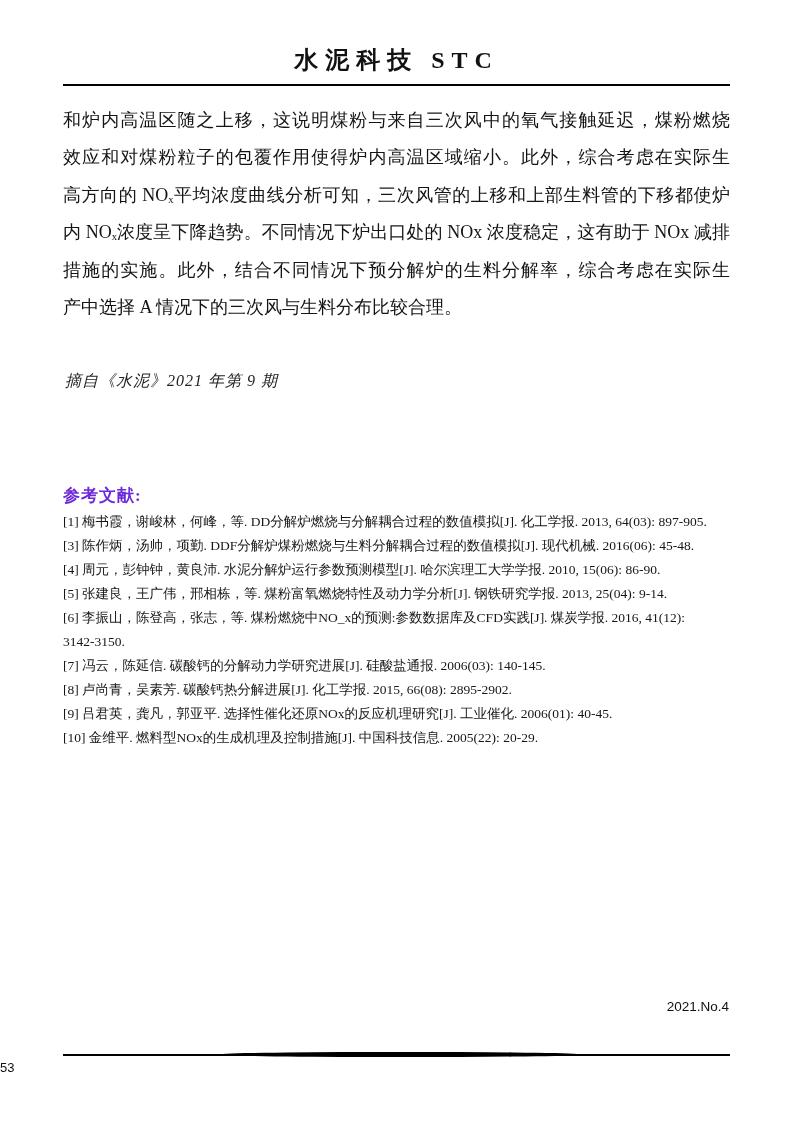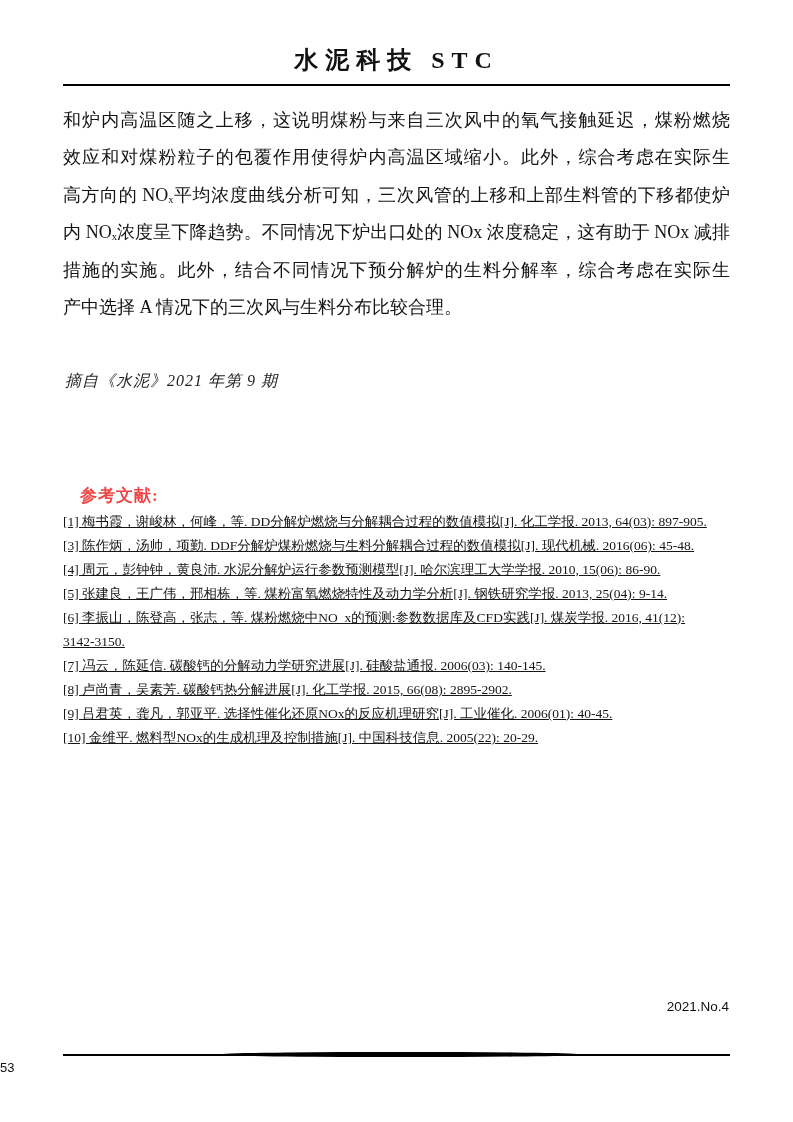--- a/index.html
+++ b/index.html
@@ -23,28 +23,28 @@
     line-height:37.4px;height:37.4px;
     text-align:justify;text-align-last:justify;
     white-space:nowrap;
   }
   .bline.last{text-align-last:left;}
   .source-note{
     position:absolute;top:371px;left:65px;
     font-size:16px;font-style:italic;color:#222;letter-spacing:1px;
   }
   .ref-heading{
-    position:absolute;top:484px;left:80px;
-    font-size:17px;font-weight:bold;color:#ef4444;letter-spacing:1px;
+    position:absolute;top:484px;left:63px;
+    font-size:17px;font-weight:bold;color:#6d28d9;letter-spacing:1px;
   }
   .ref-list{
     position:absolute;top:510px;left:63px;width:680px;
     font-size:13.5px;color:#161616;
   }
-  .ref-line{line-height:24px;height:24px;white-space:nowrap;text-decoration:underline;}
+  .ref-line{line-height:24px;height:24px;white-space:nowrap;}
   .footer-rule{
     position:absolute;top:1054px;left:63px;width:667px;height:2px;background:#000;
   }
   .footer-rule-bulge{
     position:absolute;top:1052px;left:220px;width:360px;height:5px;
     background:#000;border-radius:50%/60%;
   }
   .footer-page{
     position:absolute;top:1060px;left:0;right:0;
     font-family:"Liberation Sans","DejaVu Sans",sans-serif;

